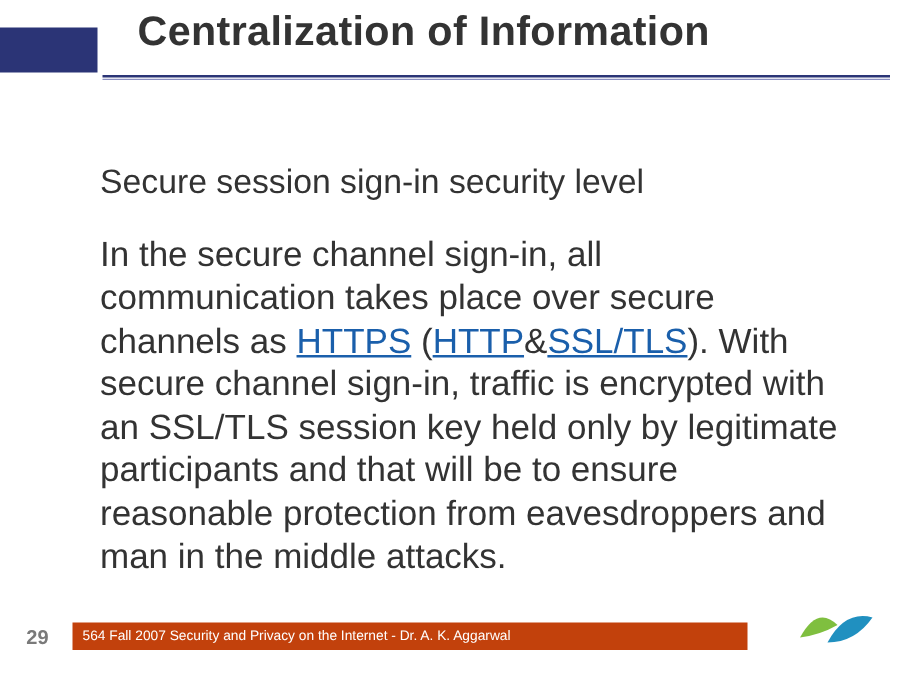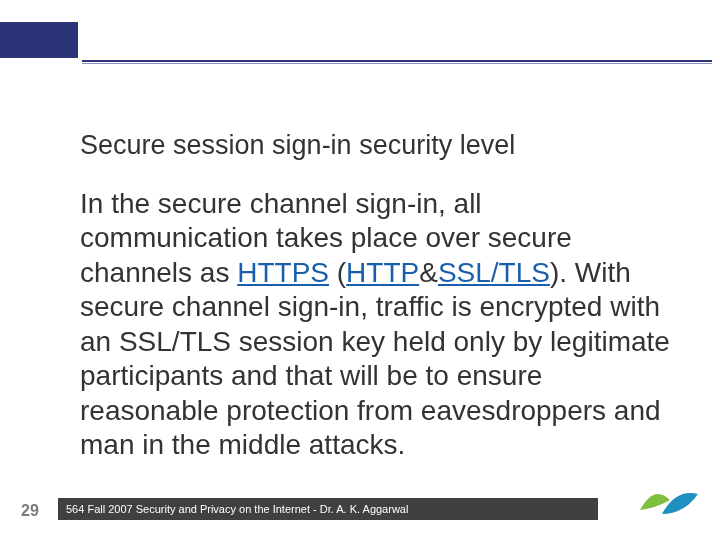--- a/index.html
+++ b/index.html
@@ -14,32 +14,33 @@
   .underline .l1 { position: absolute; left: 0; right: 0; top: 0; height: 2px; background: #2b3476; }
   .underline .l2 { position: absolute; left: 0; right: 0; top: 3px; height: 1px; background: #8a8ec0; }
 
   .content { position: absolute; left: 80px; right: 50px; top: 130px; }
   .subhead { font-size: 27px; color: #333; margin-bottom: 26px; }
   .body-text { font-size: 28px; line-height: 1.23; color: #333; }
   .lk { color: #1a5fab; text-decoration: underline; text-decoration-color: #1a5fab; }
 
   .footer-band { position: absolute; left: 0; bottom: 20px; width: 100%; height: 24px; }
   .page-num { position: absolute; left: 10px; bottom: 0; width: 40px; text-align: center; font-size: 16px; font-weight: bold; color: #7a7a7a; }
-  .foot-bar { position: absolute; left: 58px; bottom: 0; height: 22px; width: 540px; background: #404040; display: flex; align-items: center; }
+  .foot-bar { position: absolute; left: 58px; bottom: 0; height: 22px; width: 540px; background: #c2410c; display: flex; align-items: center; }
   .foot-text { color: #fff; font-size: 11px; padding-left: 8px; white-space: nowrap; }
 
   .logo { position: absolute; right: 18px; bottom: 16px; width: 66px; height: 44px; }
 </style>
 </head>
 <body>
 
 <div class="slide">
 
   <div class="title-wrap">
     <div class="blue-band"></div>
+    <div class="title-text">Centralization of Information</div>
     <div class="underline">
       <div class="l1"></div>
       <div class="l2"></div>
     </div>
   </div>
 
   <div class="content">
     <div class="subhead">Secure session sign-in security level</div>
     <div class="body-text">
       <span> In the secure channel sign-in, all communication takes place over secure channels as </span><span class="lk">HTTPS</span><span> (</span><span class="lk">HTTP</span><span>&amp;</span><span class="lk">SSL/TLS</span><span>). With secure channel sign-in, traffic is encrypted with an SSL/TLS session key held only by legitimate participants and that will be to ensure reasonable protection from eavesdroppers and man in the middle attacks.</span>

